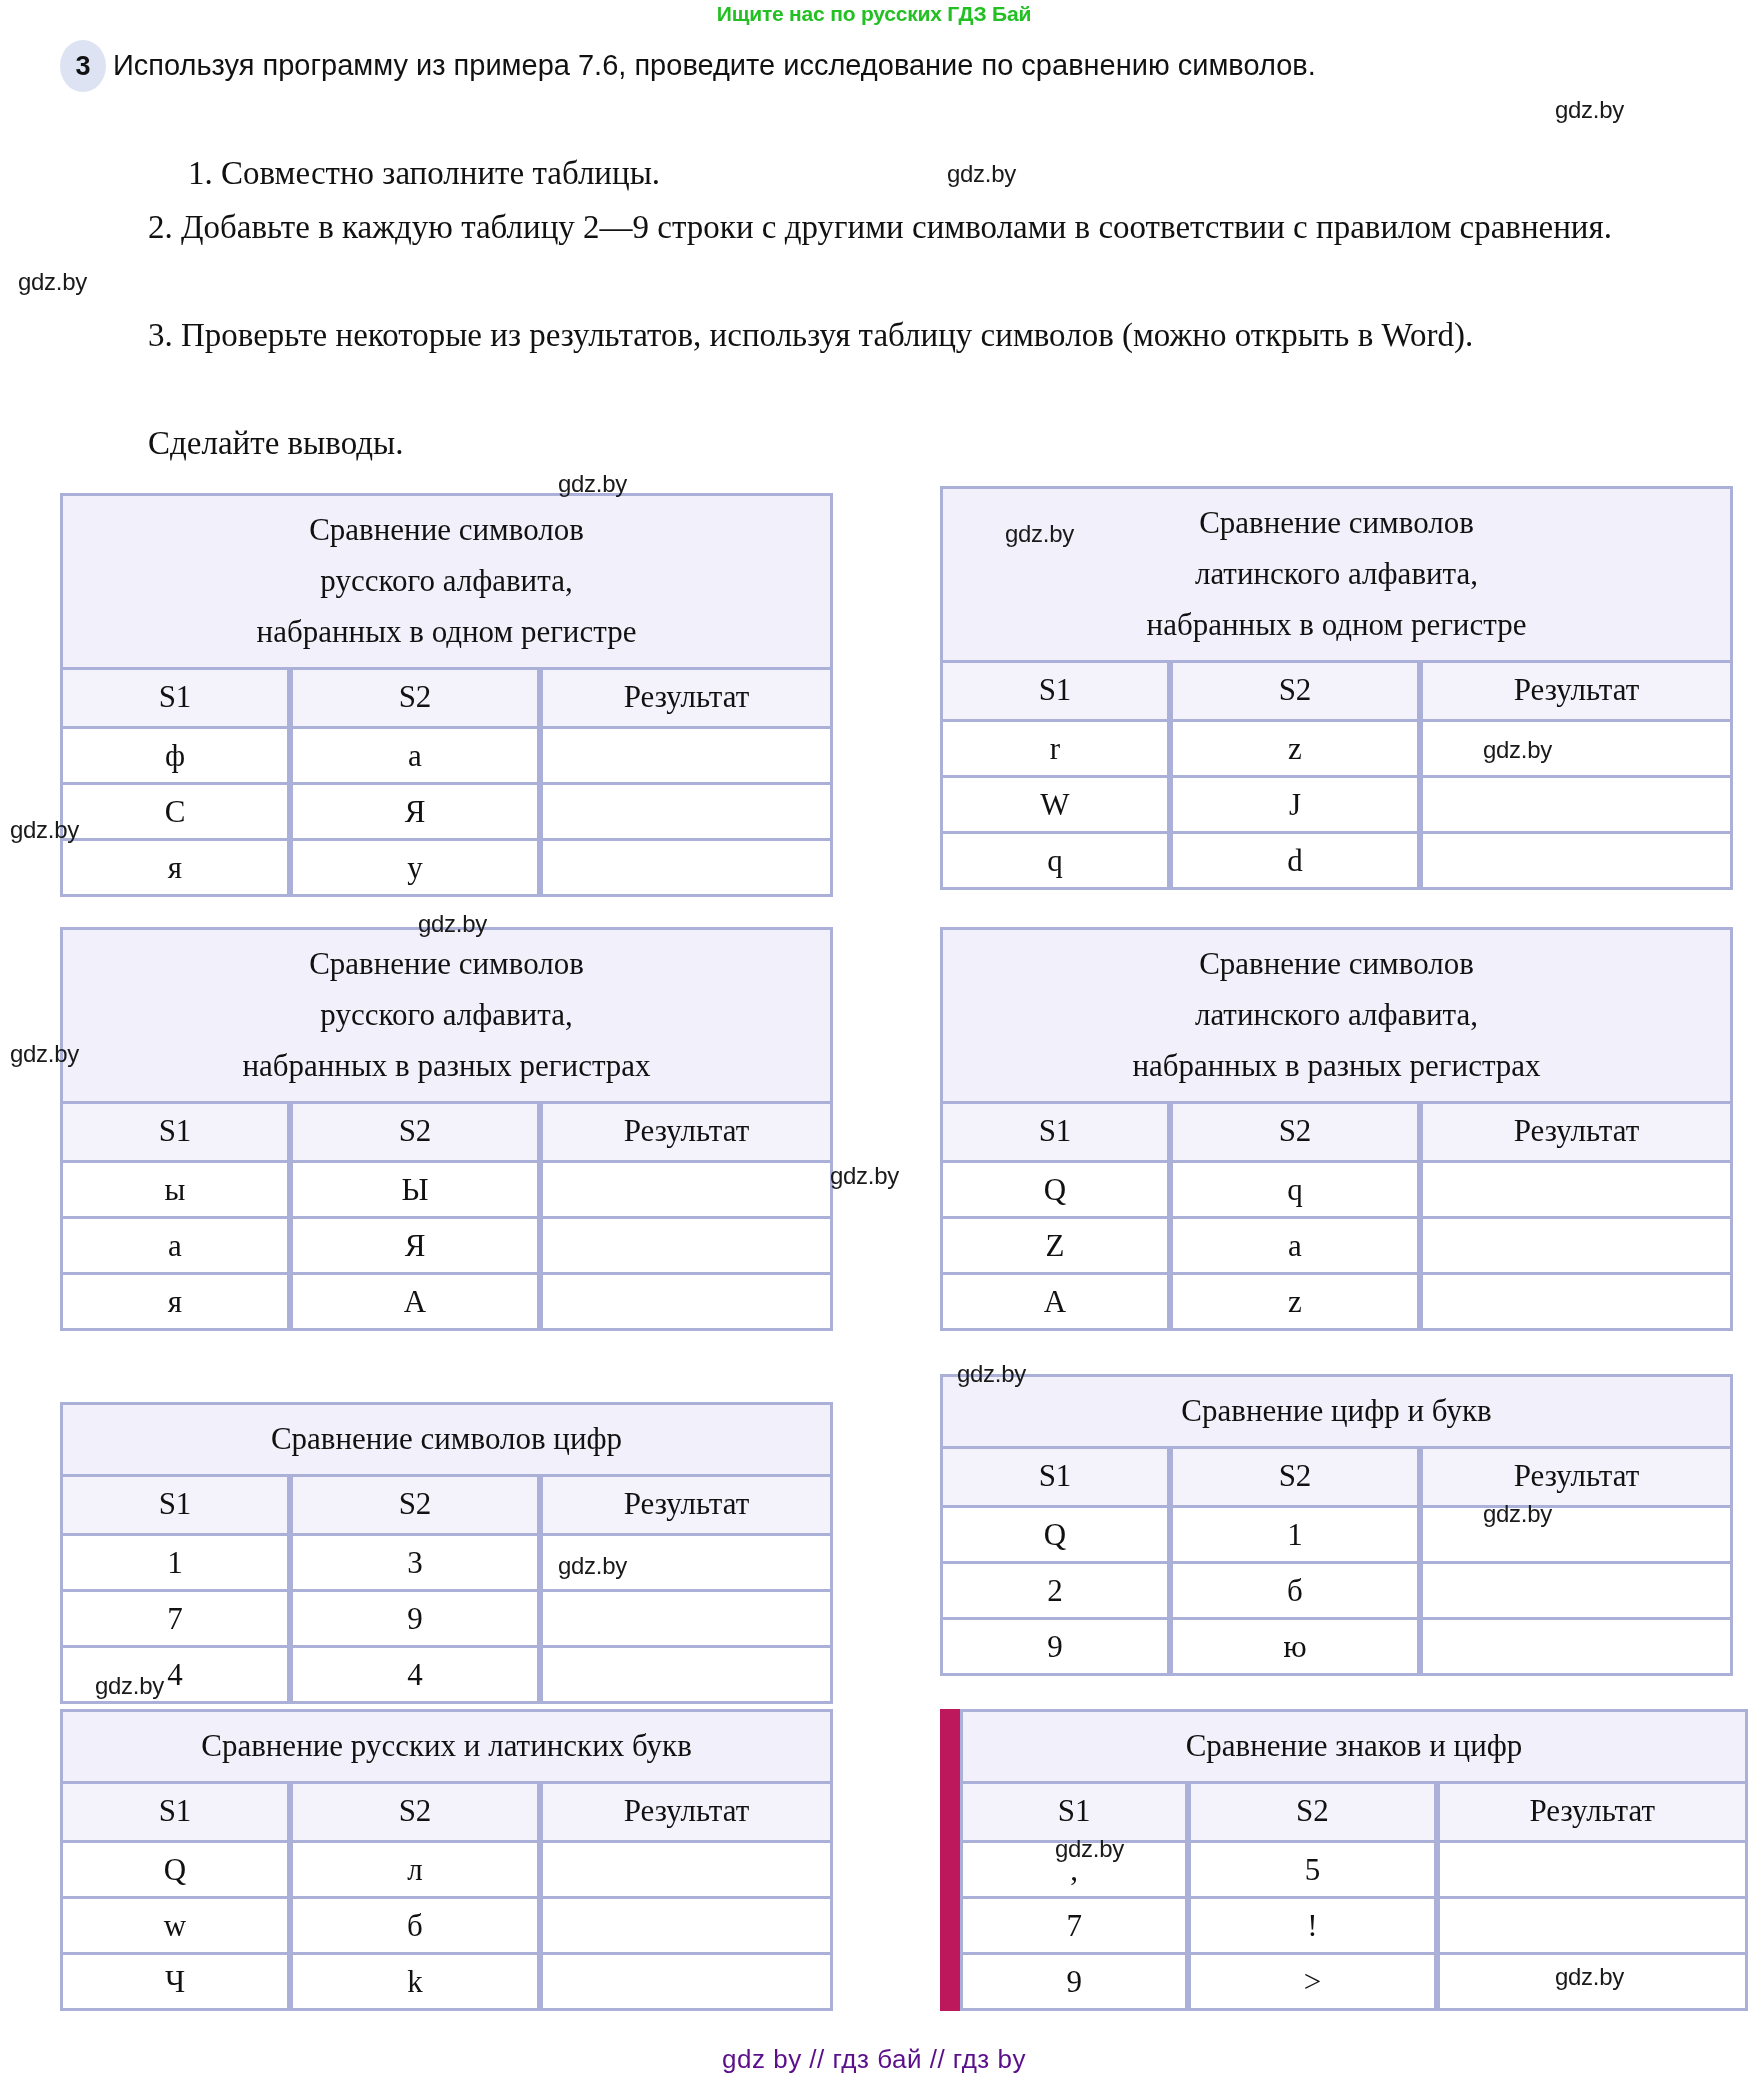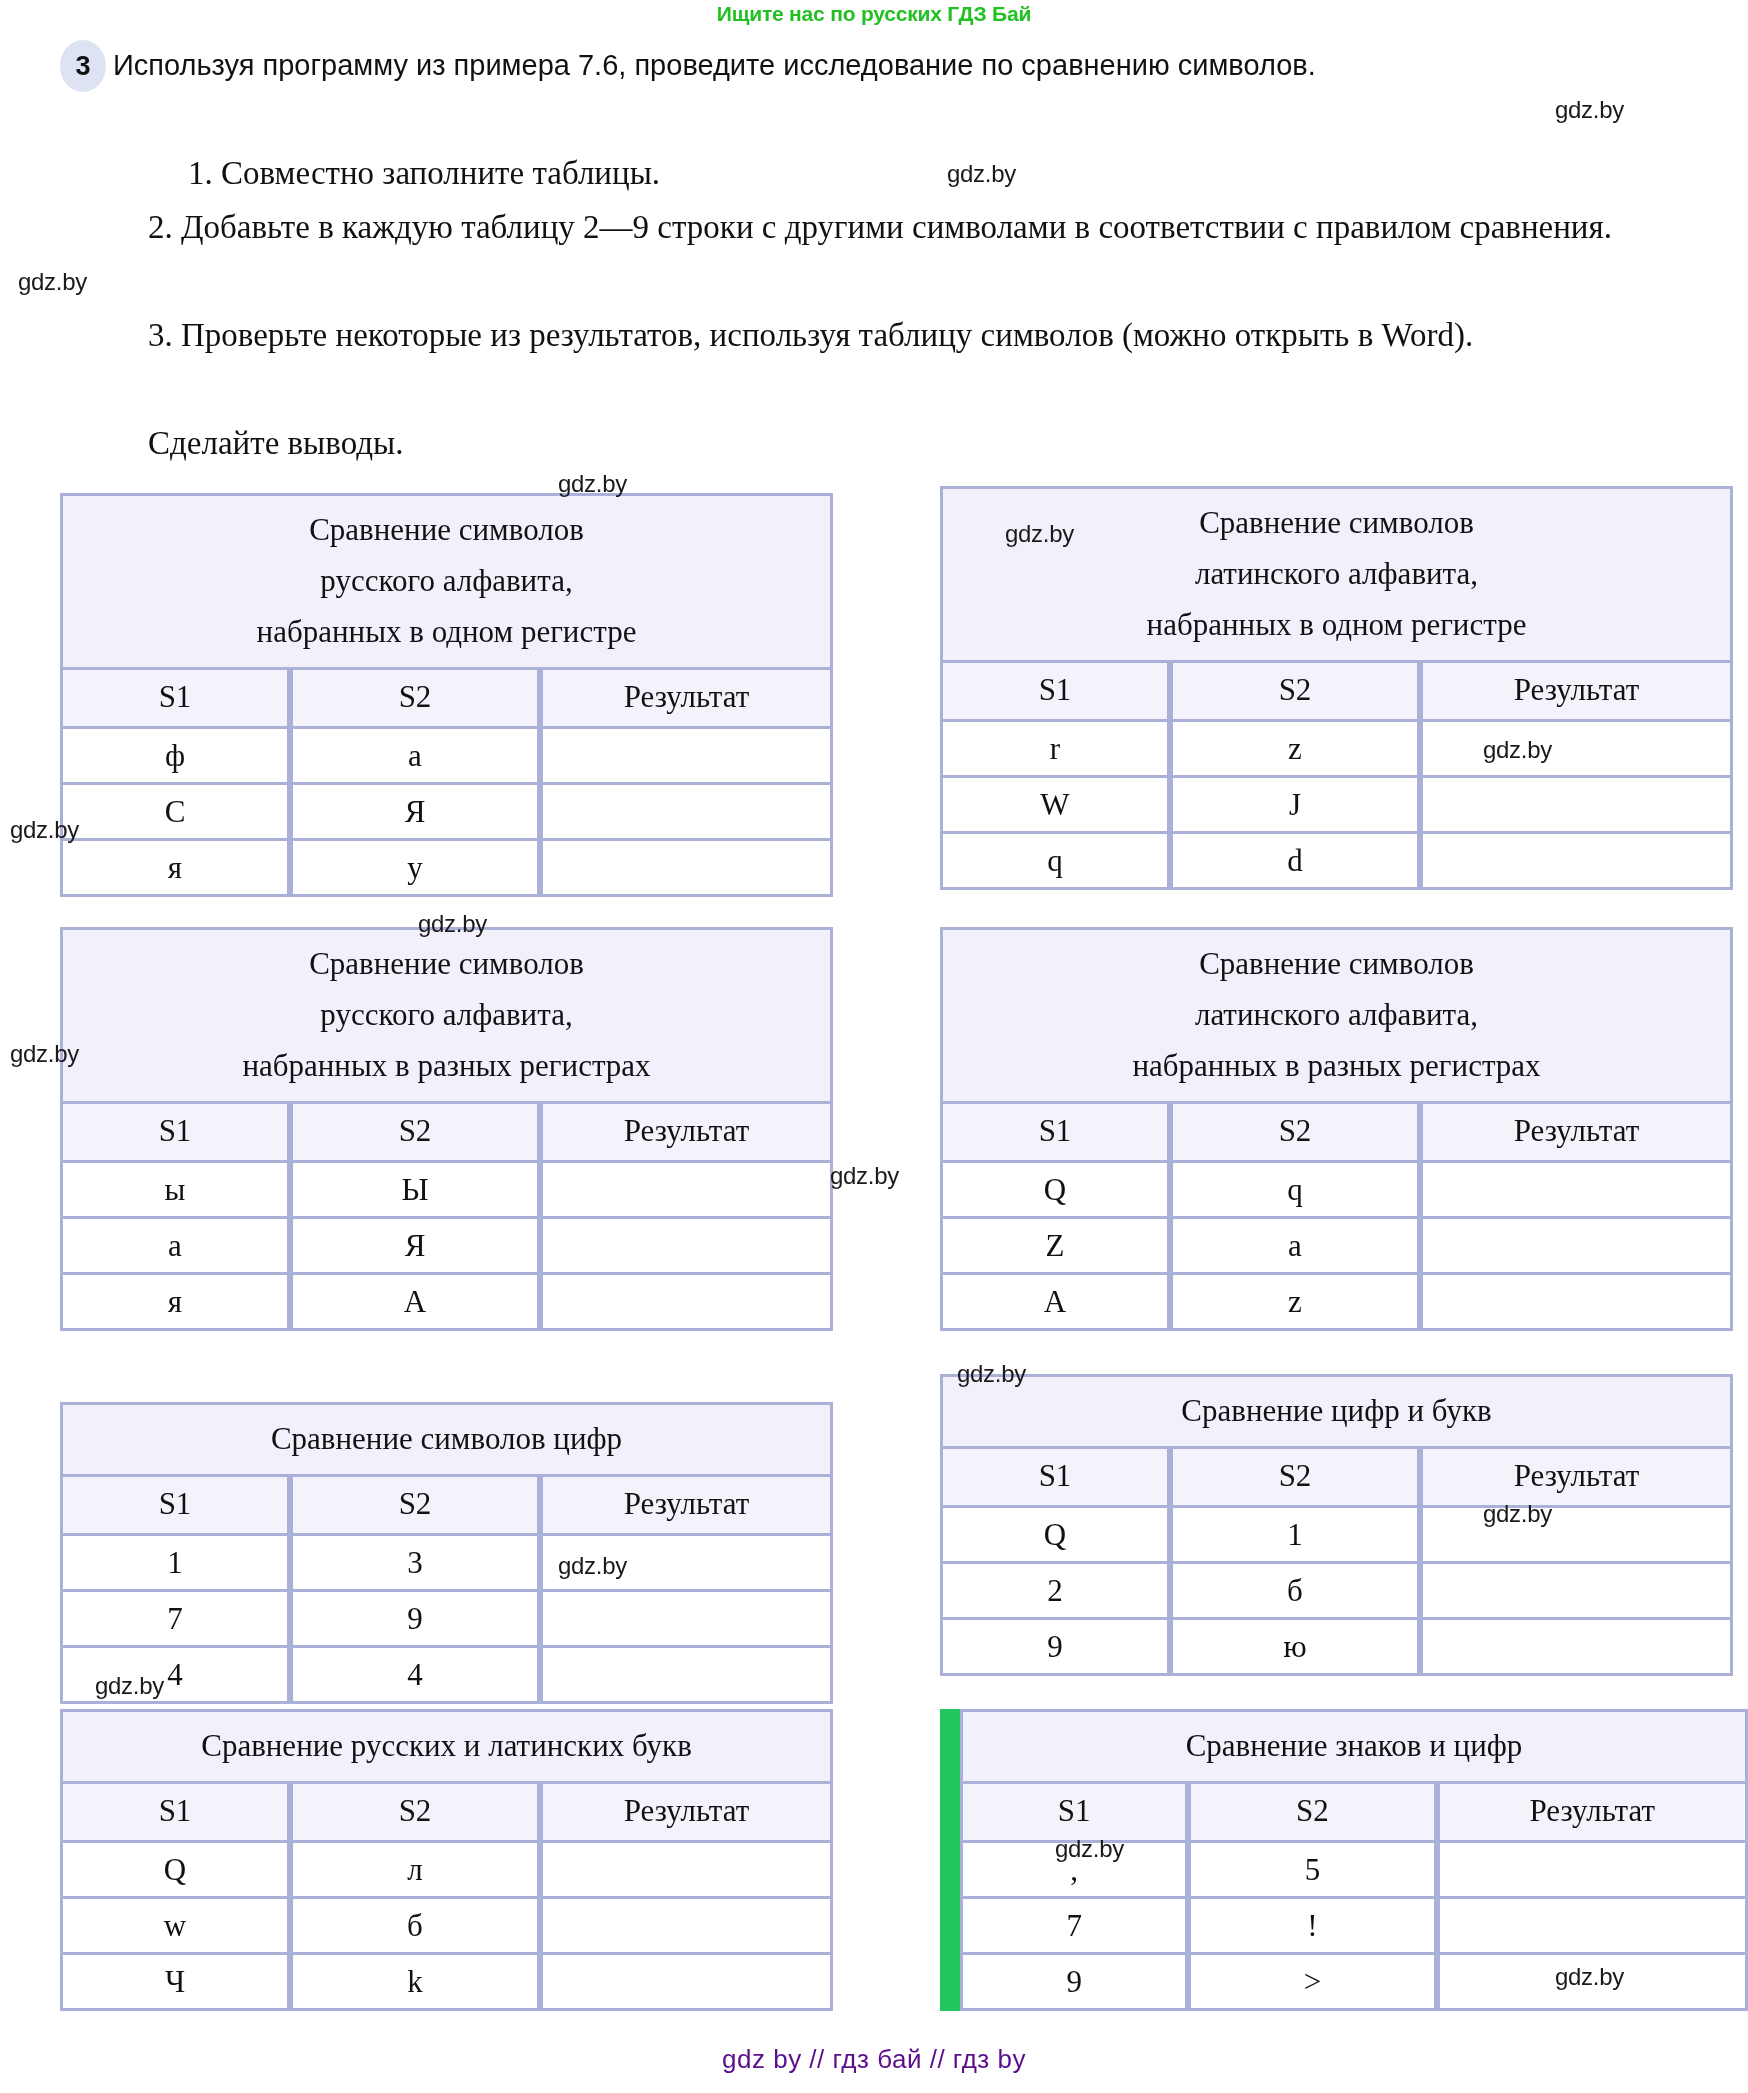--- a/index.html
+++ b/index.html
@@ -74,21 +74,21 @@
   .p1 { left: 148px; top: 146px; margin-left: 40px; }
   .p2 { left: 148px; top: 200px; width: 1585px; text-align: justify; text-align-last: left; }
   .p3 { left: 148px; top: 308px; width: 1585px; text-align: justify; text-align-last: left; }
   .p4 { left: 148px; top: 416px; }
 
   
   .tbl {
     position: absolute;
     border-collapse: separate;
     border-spacing: 0;
-    background: #22c55e;
+    background: #be185d;
   }
   .tbl .cap {
     background: #f2f1fb;
     border: 3px solid #aab0d8;
     text-align: center;
     font-size: 31px;
     line-height: 51px;
     padding: 8px 6px 10px;
     color: #111;
   }

